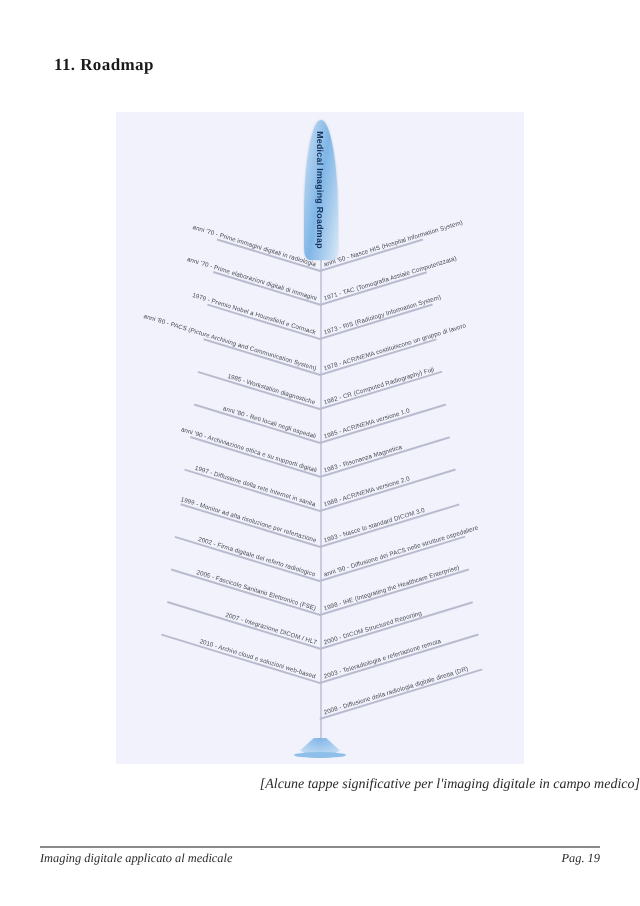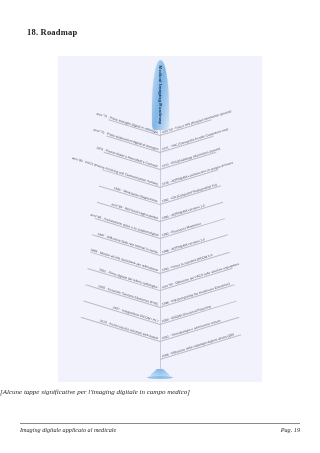--- a/index.html
+++ b/index.html
@@ -121,21 +121,21 @@
     text-align:right;
   }
   .branch.left .rule{ width:100%; left:0; }
   .branch.left .txt{ right:3px; }
 
   
   .caption{
     position:absolute;
     left:0; right:0;
     top:388px;
-    text-align:left;
+    text-align:right;
     font-size:7px;
     font-style:italic;
     color:#2a2a2a;
   }
 
   
   .footer-rule{
     position:absolute;
     left:20px; right:20px;
     top:423px;
@@ -150,21 +150,21 @@
     justify-content:space-between;
     align-items:baseline;
     font-size:6.2px;
     font-style:italic;
     color:#2a2a2a;
   }
 </style>
 </head>
 <body>
 
-<div class="page-heading">18. Roadmap</div>
+<div class="page-heading">11. Roadmap</div>
 
 <div class="figure-panel">
 
   <div class="stem"></div>
 
   <div class="rocket">
     <span class="rocket-label">Medical Imaging Roadmap</span>
   </div>
 
   <div class="base-fan"></div>

